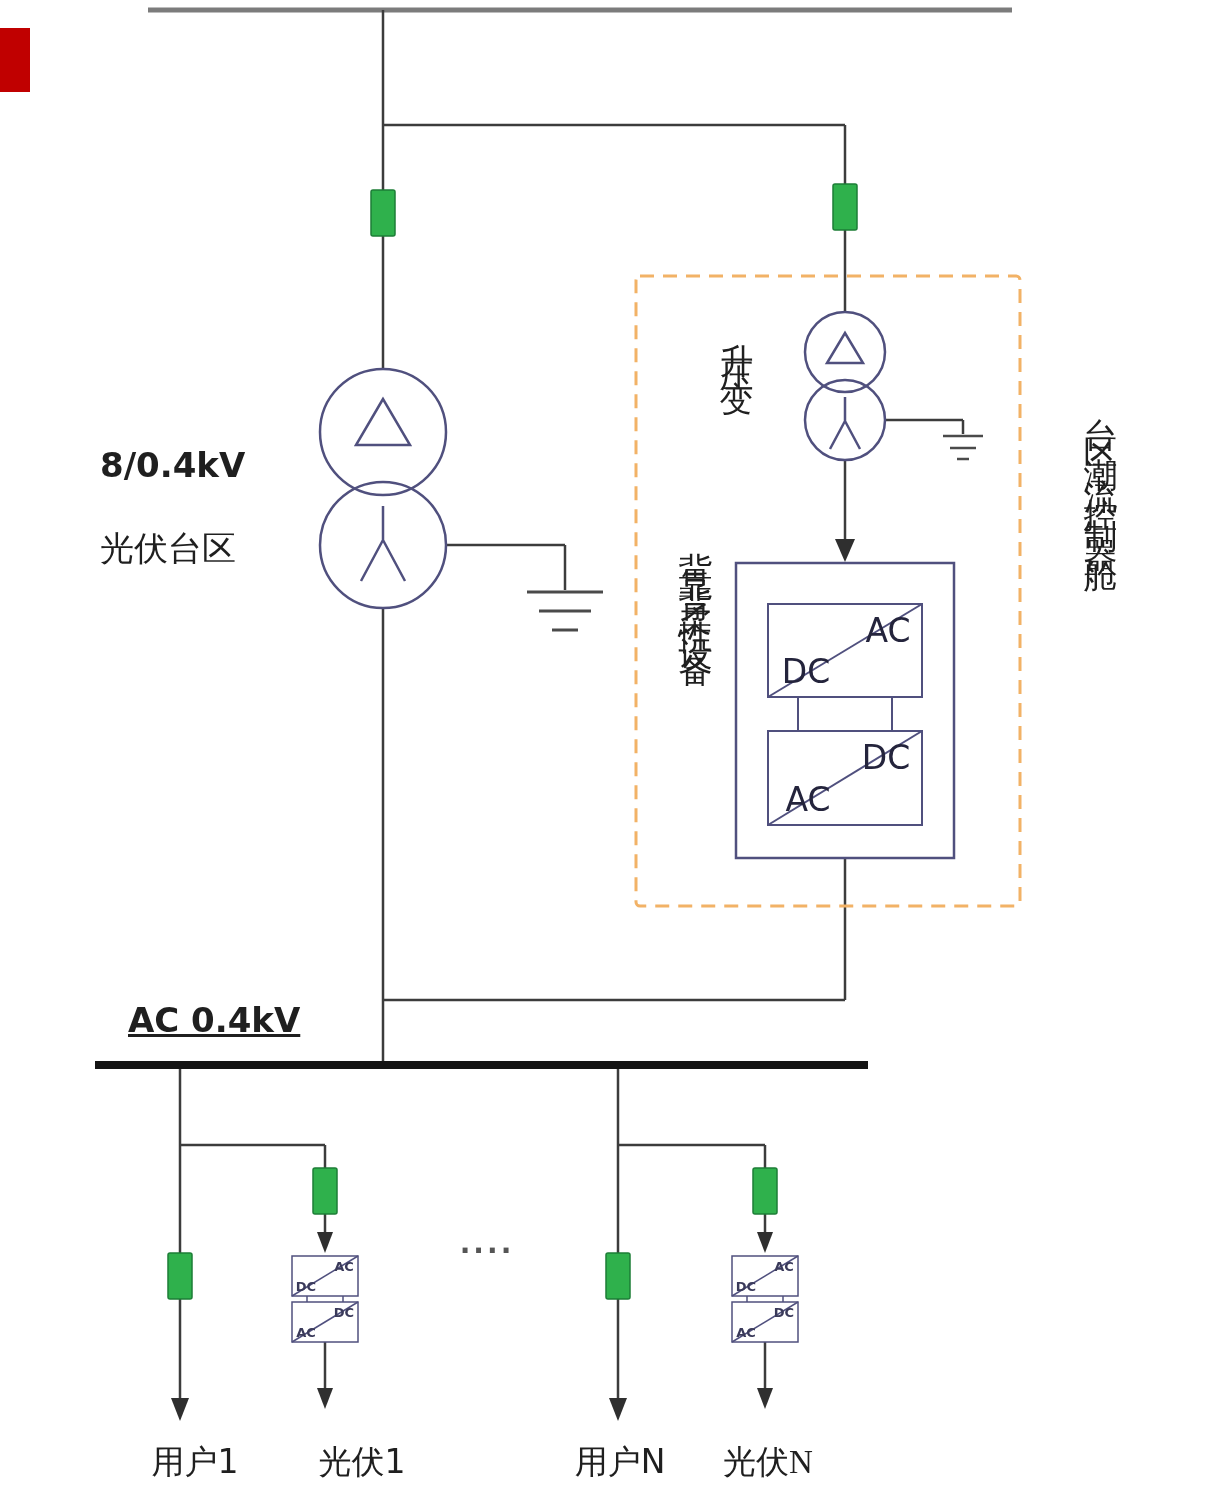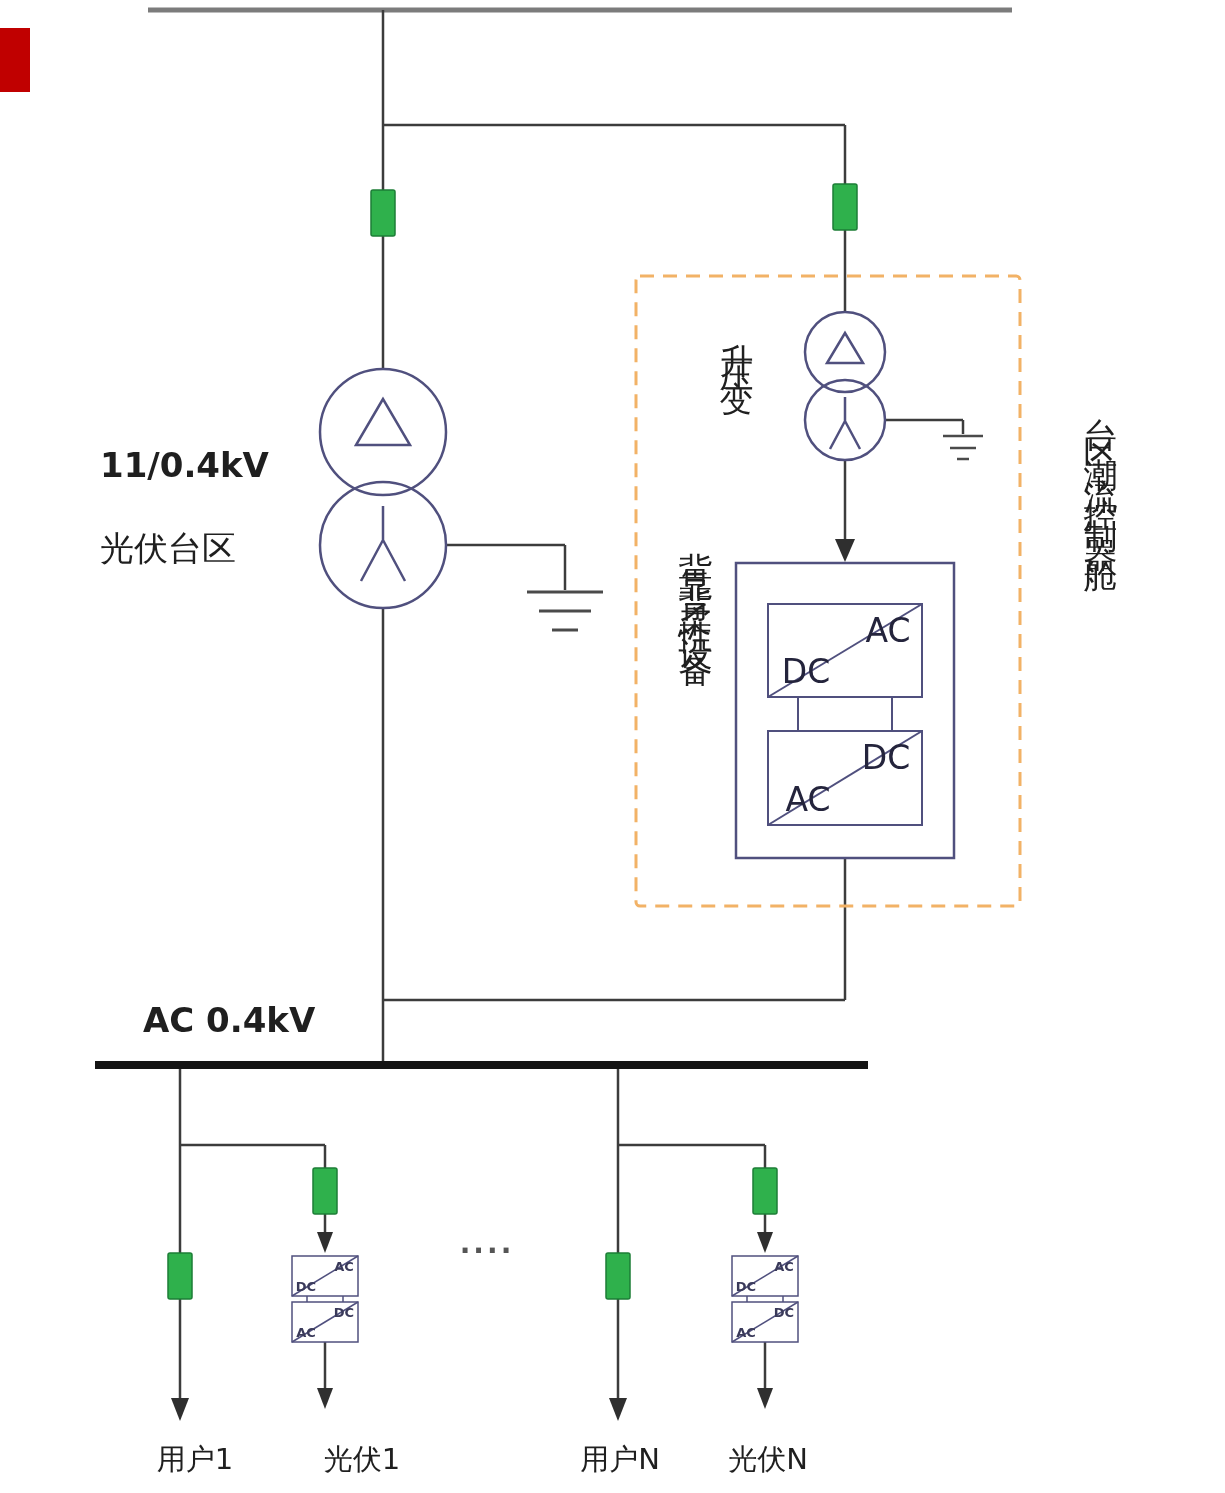--- a/index.html
+++ b/index.html
@@ -19,21 +19,21 @@
   .tx{stroke:#50507e;stroke-width:2.5;fill:none;}
   .box{stroke:#50507e;stroke-width:2.5;fill:#ffffff;}
   .blk{stroke:#50507e;stroke-width:2;fill:#ffffff;}
   .blk-s{stroke:#50507e;stroke-width:1.5;fill:#ffffff;}
   .gnd{stroke:#4a4a4a;stroke-width:3;fill:none;}
   .gnd-s{stroke:#4a4a4a;stroke-width:2.5;fill:none;}
   .arr{fill:#2f2f2f;stroke:none;}
   .brk{stroke:#1c7e36;stroke-width:1.5;}
   .dashbox{fill:none;stroke-width:3;stroke-dasharray:14 9;}
   .t34{font-size:34px;}
-  .t33{font-size:29px;}
+  .t33{font-size:33px;}
   .tbold{font-weight:600;}
   .t13{font-size:13px;font-weight:600;color:#3a3a5a;}
   .tbig{font-size:33px;color:#24243c;}
   .dots{font-size:28px;font-weight:700;color:#555;letter-spacing:3px;}
 </style>
 </head>
 <body>
 
 <div class="stage">
 
@@ -139,30 +139,30 @@
       <line x1="783" y1="1296" x2="783" y2="1302" class="blk-s"></line>
       <rect x="732" y="1302" width="66" height="40" class="blk-s"></rect>
       <line x1="732" y1="1342" x2="798" y2="1302" class="blk-s"></line>
       <polygon points="765,1409 757,1388 773,1388" class="arr"></polygon>
     </g>
 
     <polygon points="180,1421 171,1398 189,1398" class="arr"></polygon>
     <polygon points="618,1421 609,1398 627,1398" class="arr"></polygon>
   </svg>
 
-  <div class="label t34 tbold" style="left:100px;top:445px;">11/0.4kV</div>
+  <div class="label t34 tbold" style="left:100px;top:445px;">8/0.4kV</div>
   <div class="label t34" style="left:100px;top:498px;margin-top:28px;">光伏台区</div>
 
   <div class="label t34 vtext" style="left:720px;top:316px;letter-spacing:0.55em;">升压变</div>
 
   <div class="label t34 vtext" style="left:679px;top:525px;letter-spacing:0.5em;">背靠背柔性设备</div>
 
   <div class="label t34 vtext" style="left:1084px;top:390px;letter-spacing:0.6em;">台区潮流控制器舱</div>
 
-  <div class="label t34 tbold" style="left:143px;top:1000px;">AC 0.4kV</div>
+  <div class="label t34 tbold" style="left:128px;top:1000px;text-decoration:underline;">AC 0.4kV</div>
 
   <div class="label tbig center" style="left:888px;top:630px;">AC</div>
   <div class="label tbig center" style="left:806px;top:671px;">DC</div>
   <div class="label tbig center" style="left:886px;top:757px;">DC</div>
   <div class="label tbig center" style="left:808px;top:799px;">AC</div>
 
   <div class="label t13 center" style="left:344px;top:1266px;">AC</div>
   <div class="label t13 center" style="left:306px;top:1286px;">DC</div>
   <div class="label t13 center" style="left:344px;top:1312px;">DC</div>
   <div class="label t13 center" style="left:306px;top:1332px;">AC</div>
@@ -170,15 +170,15 @@
   <div class="label t13 center" style="left:784px;top:1266px;">AC</div>
   <div class="label t13 center" style="left:746px;top:1286px;">DC</div>
   <div class="label t13 center" style="left:784px;top:1312px;">DC</div>
   <div class="label t13 center" style="left:746px;top:1332px;">AC</div>
 
   <div class="label dots center" style="left:487px;top:1250px;">····</div>
 
   <div class="label t33 cx" style="left:195px;top:1440px;">用户1</div>
   <div class="label t33 cx" style="left:332px;top:1440px;margin-left:30px;">光伏1</div>
   <div class="label t33 cx" style="left:620px;top:1440px;">用户N</div>
-  <div class="label t33 cx" style="left:768px;top:1440px;">光伏N</div>
+  <div class="label t33 cx" style="left:768px;top:1440px;font-family:Liberation Serif, serif;">光伏N</div>
 
 </div>
 
 </body></html>

